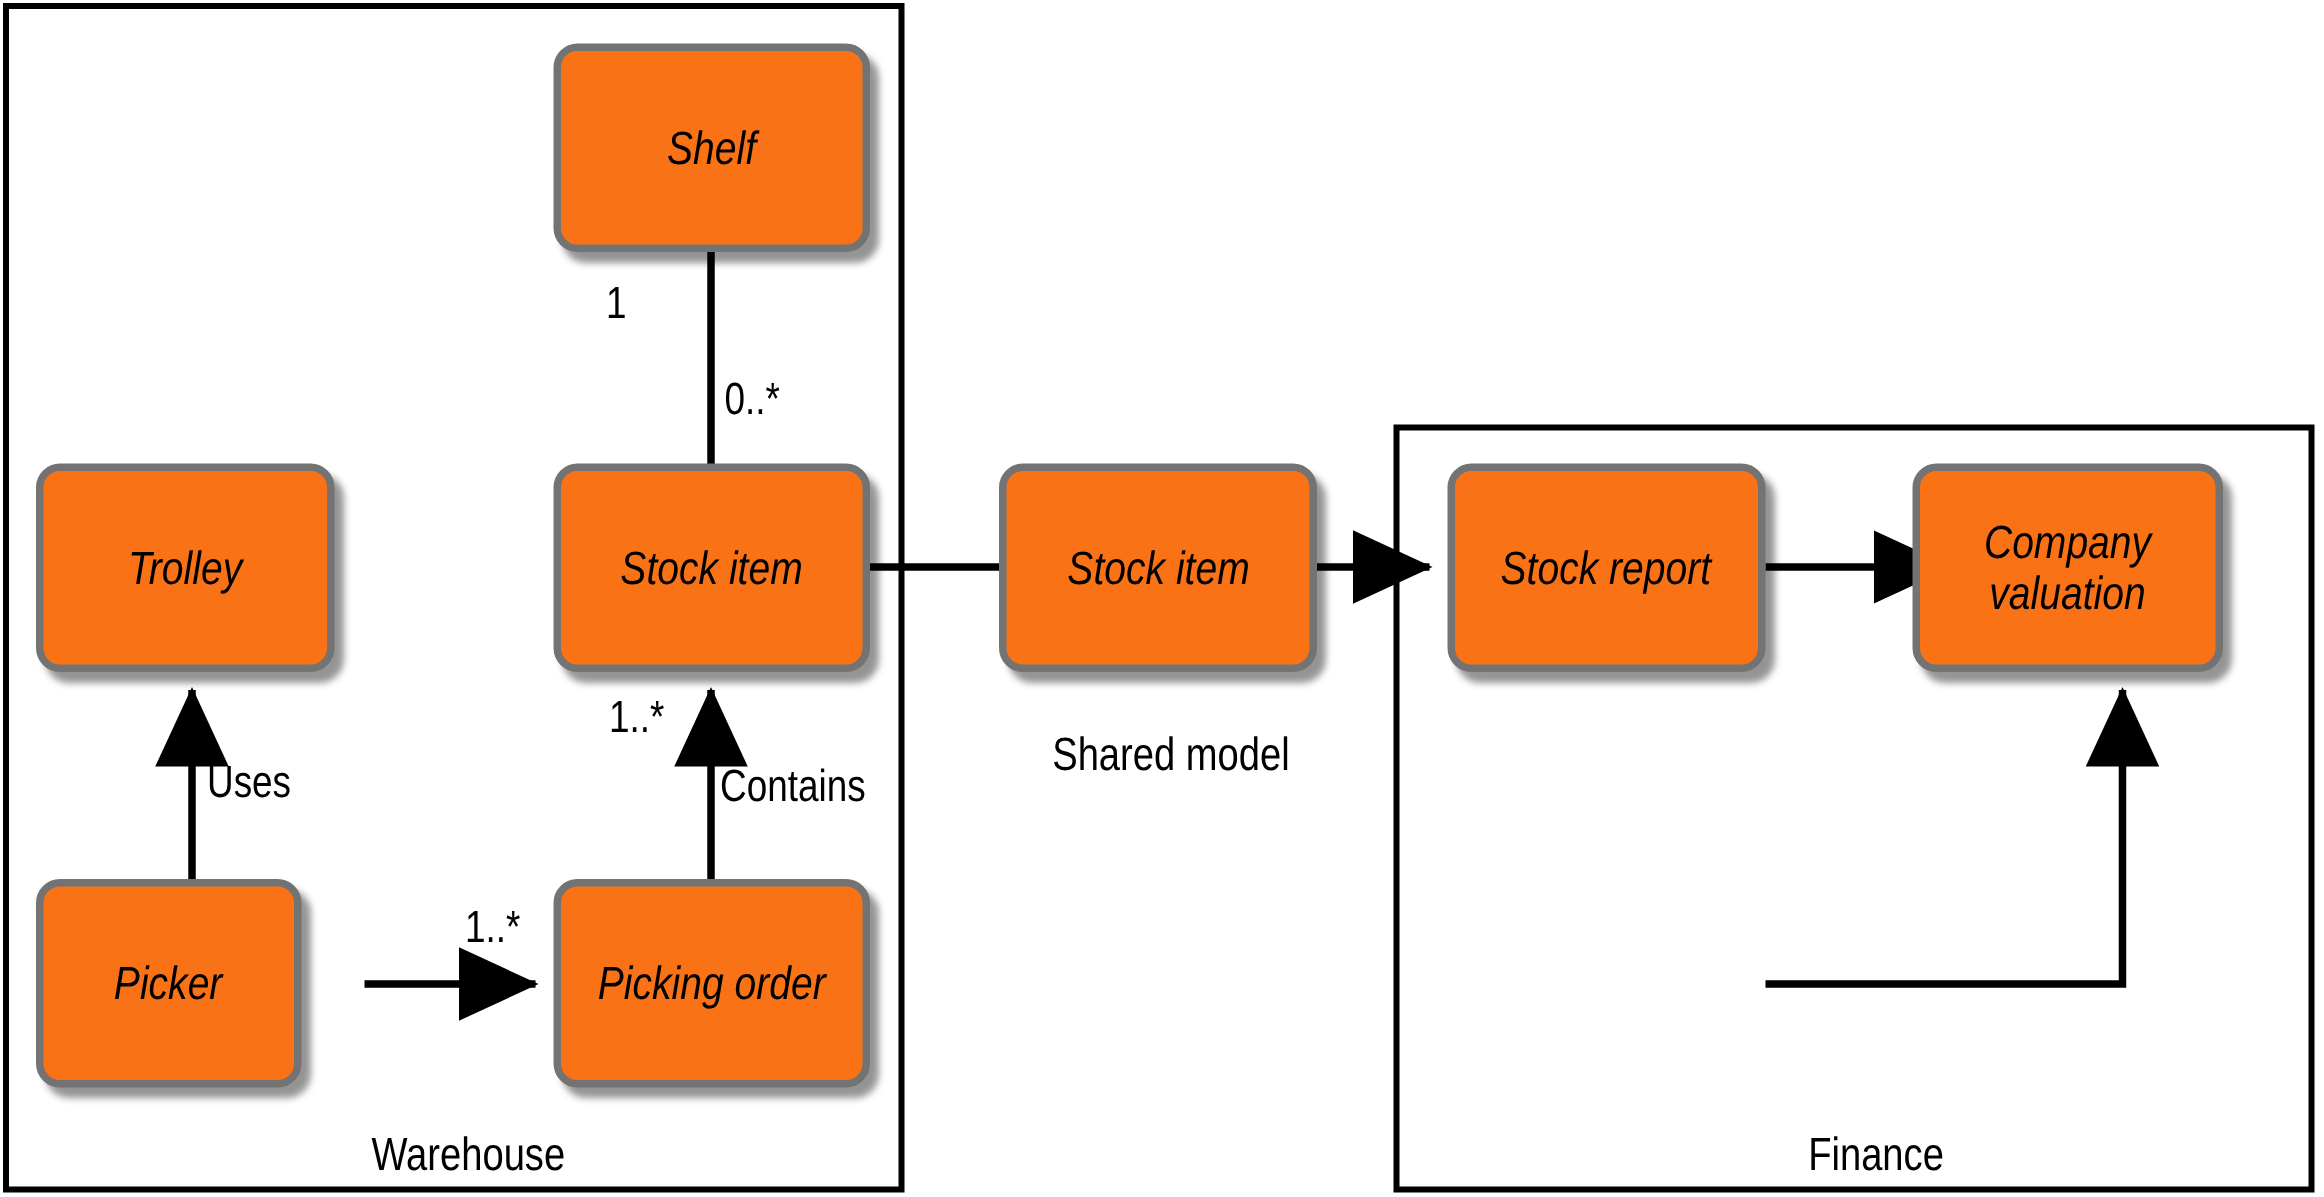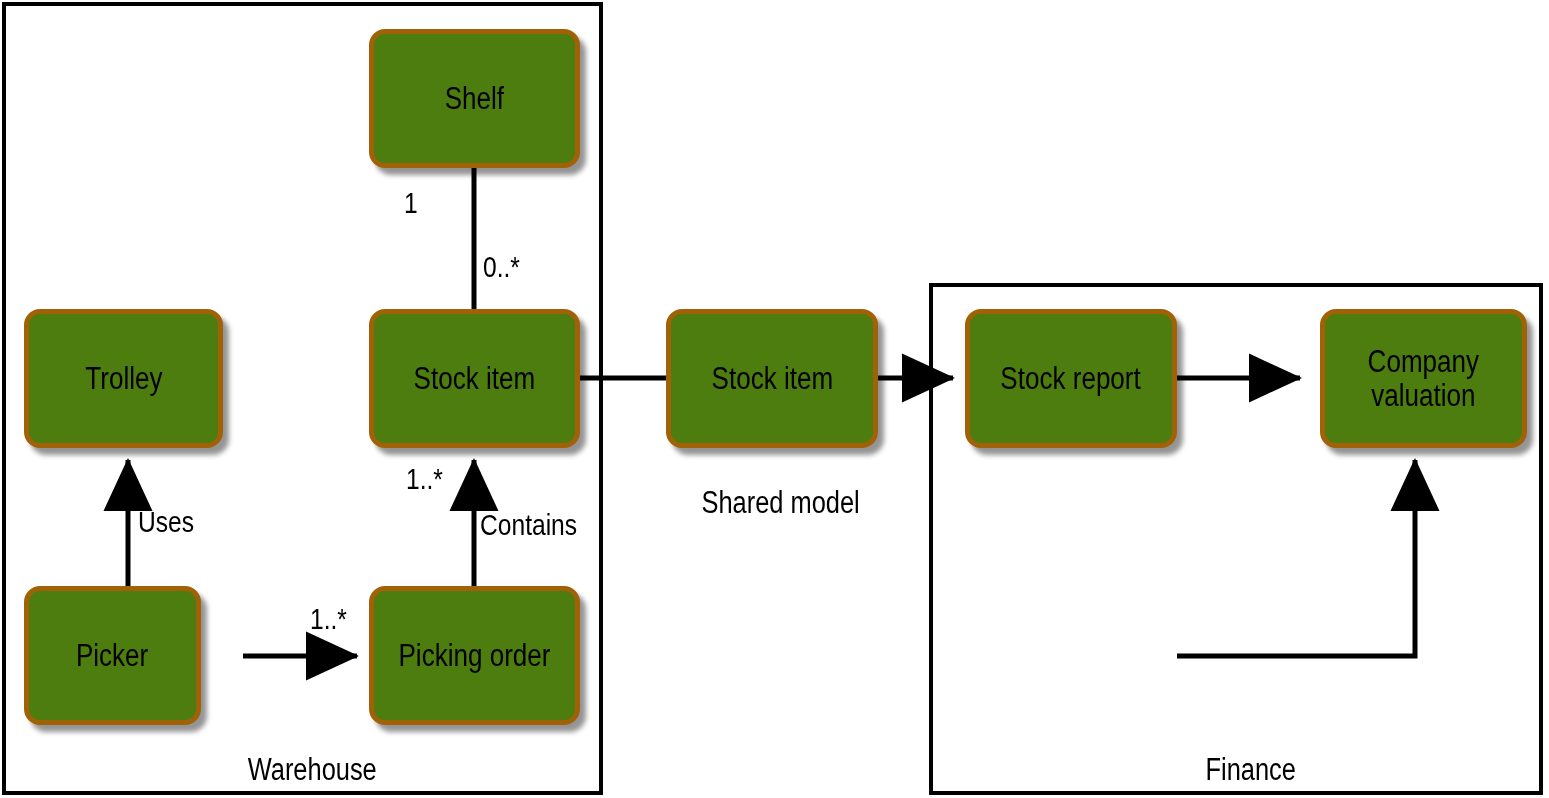--- a/index.html
+++ b/index.html
@@ -29,28 +29,29 @@
     font-size: 31px;
     color: #000000;
     white-space: nowrap;
     transform: scaleX(0.82);
     transform-origin: center center;
     text-align: center;
   }
   .node {
     position: absolute;
     box-sizing: border-box;
-    background: #4d7c0f;
-    border: 5px solid #a16207;
+    background: #f97316;
+    border: 5px solid #737373;
     border-radius: 16px;
     display: flex;
     align-items: center;
     justify-content: center;
     box-shadow: 6px 7px 5px rgba(0,0,0,0.42);
     z-index: 4;
+    font-style: italic;
   }
   .node .node-label {
     font-family: "Liberation Sans", "DejaVu Sans", sans-serif;
     font-size: 31px;
     line-height: 1.08;
     color: #000000;
     text-align: center;
     transform: scaleX(0.84);
     transform-origin: center center;
     white-space: pre-line;
@@ -133,21 +134,21 @@
   </div>
 
   <div class="node" style="left:666px; top:309px; width:212px; height:139px;">
     <span class="node-label">Stock item</span>
   </div>
 
   <div class="node" style="left:965px; top:309px; width:212px; height:139px;">
     <span class="node-label">Stock report</span>
   </div>
 
-  <div class="node" style="left:1320px; top:309px; width:207px; height:139px;">
+  <div class="node" style="left:1275px; top:309px; width:207px; height:139px;">
     <span class="node-label">Company
 valuation</span>
   </div>
 
 
   <div class="edge-label" style="left:404px; top:186px;">1</div>
 
   <div class="edge-label" style="left:483px; top:250px;">0..*</div>
 
   <div class="edge-label" style="left:406px; top:462px;">1..*</div>

